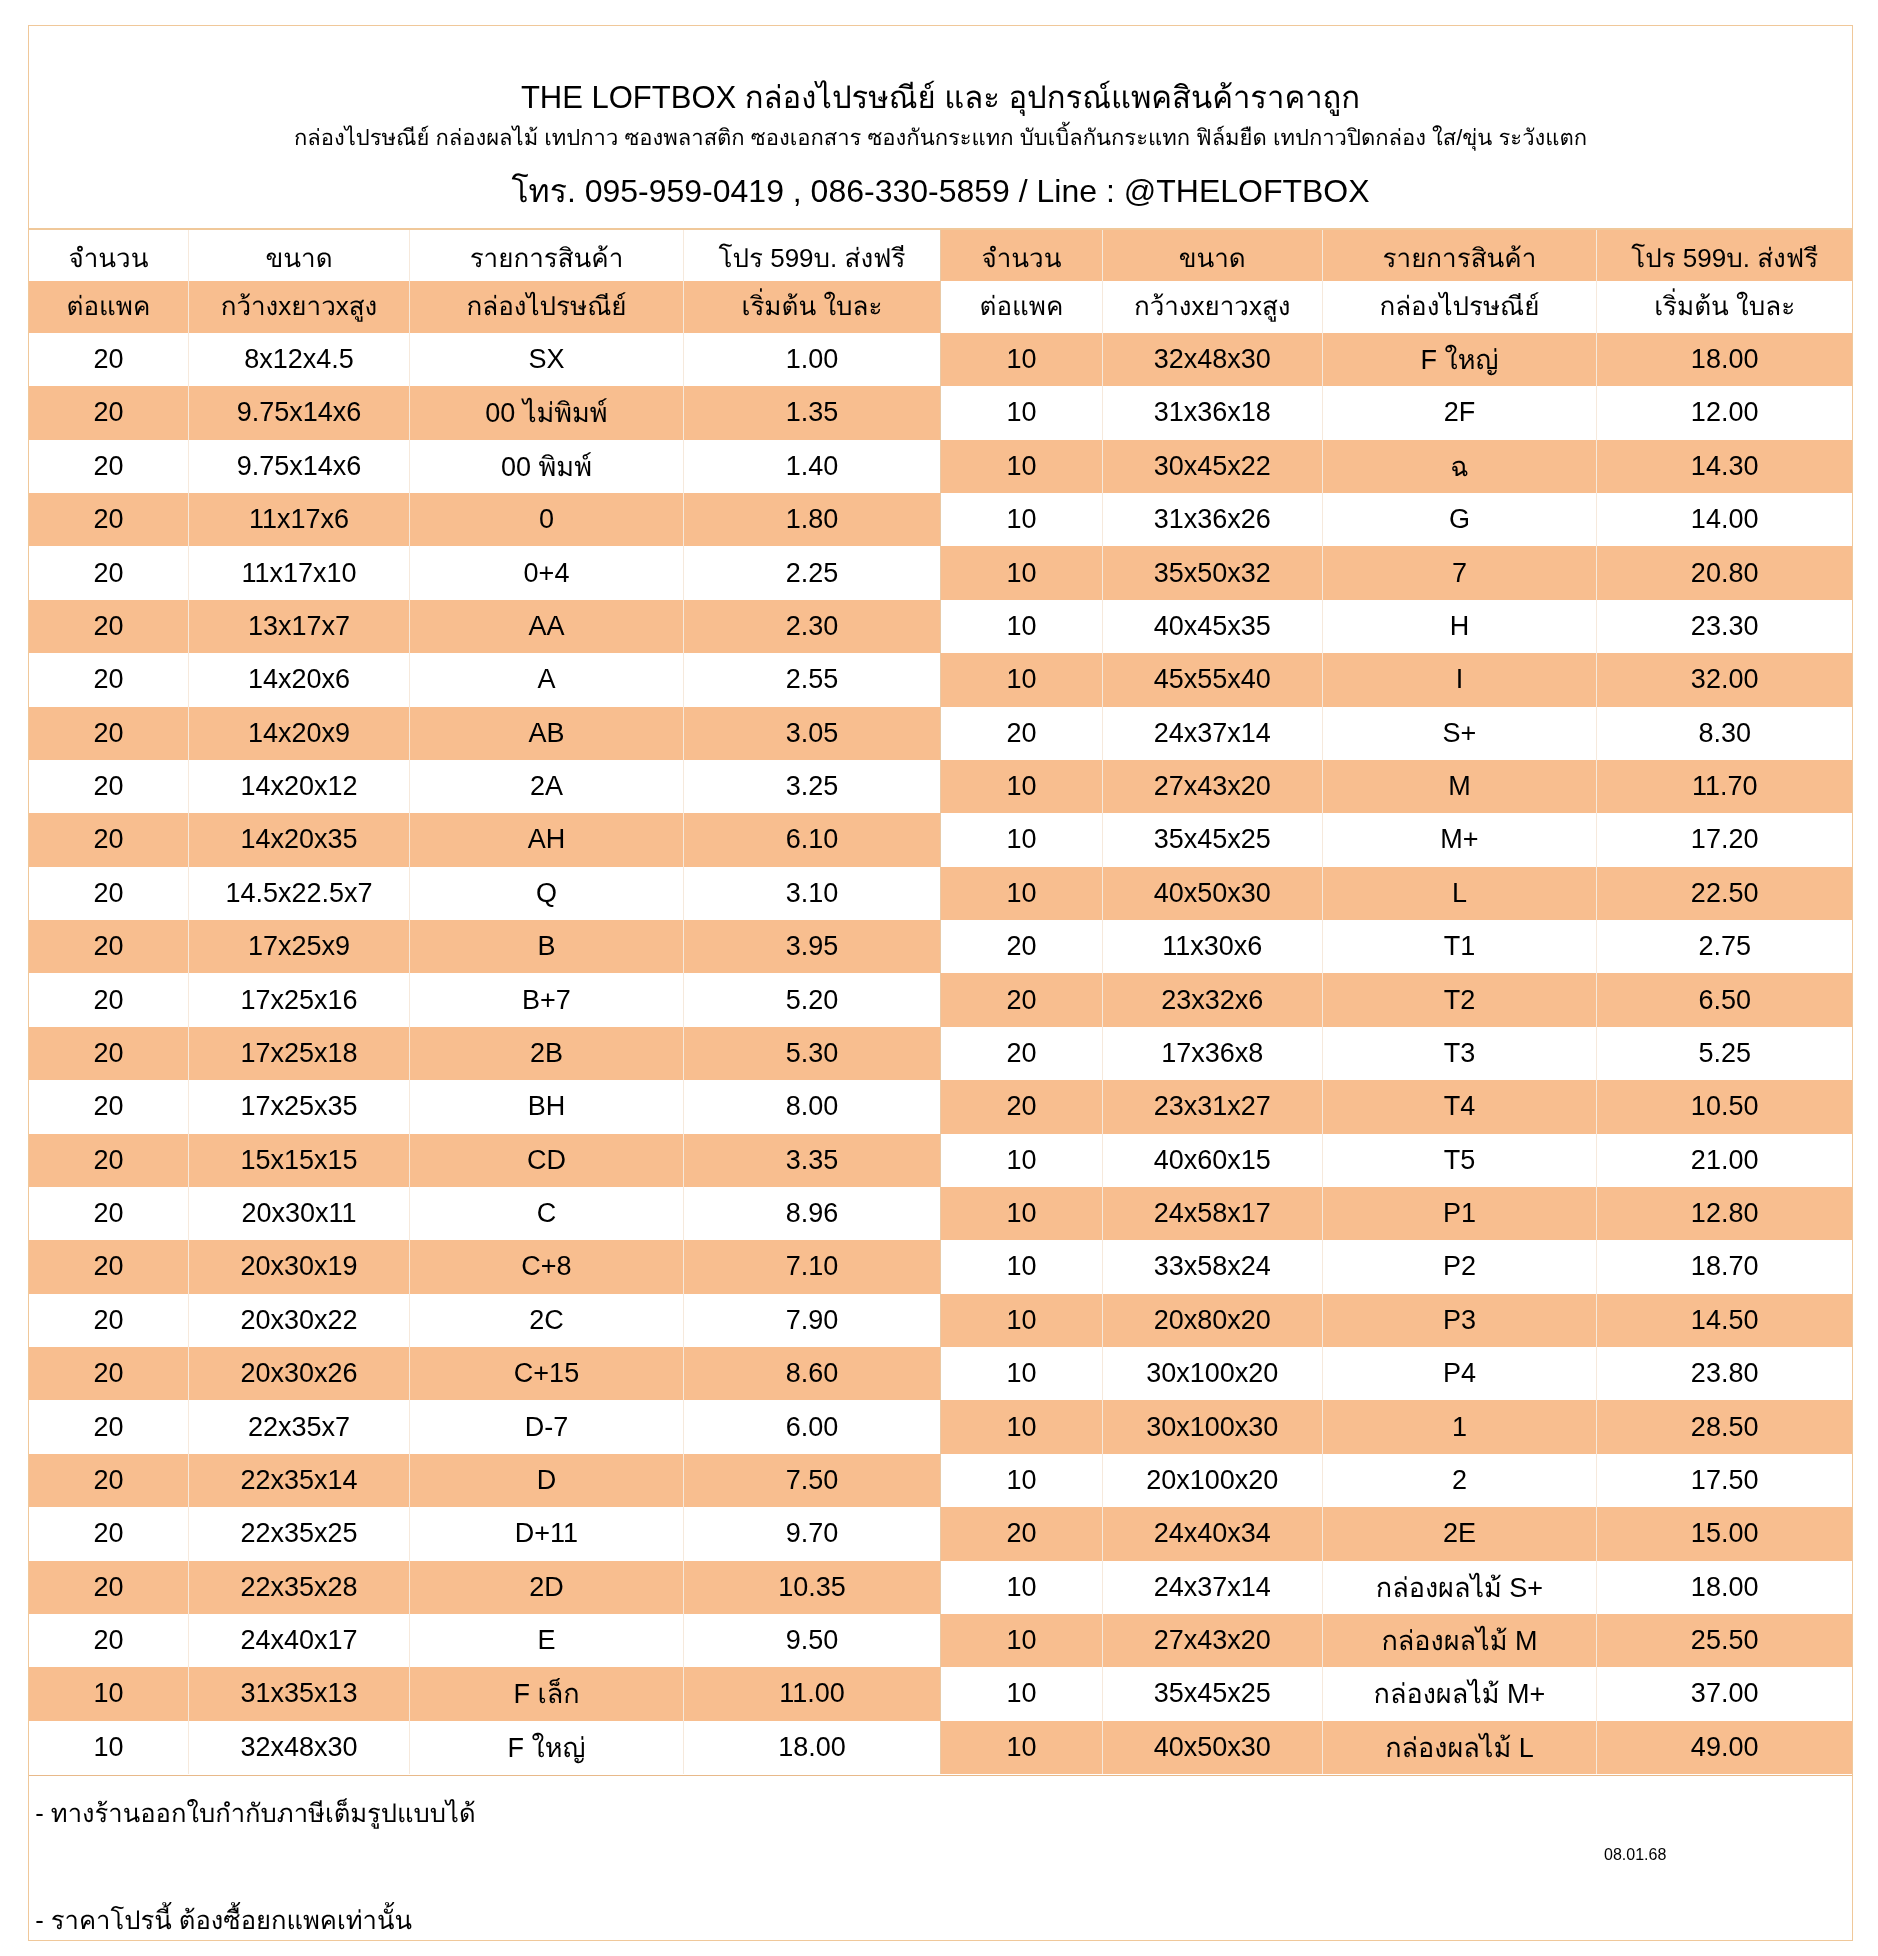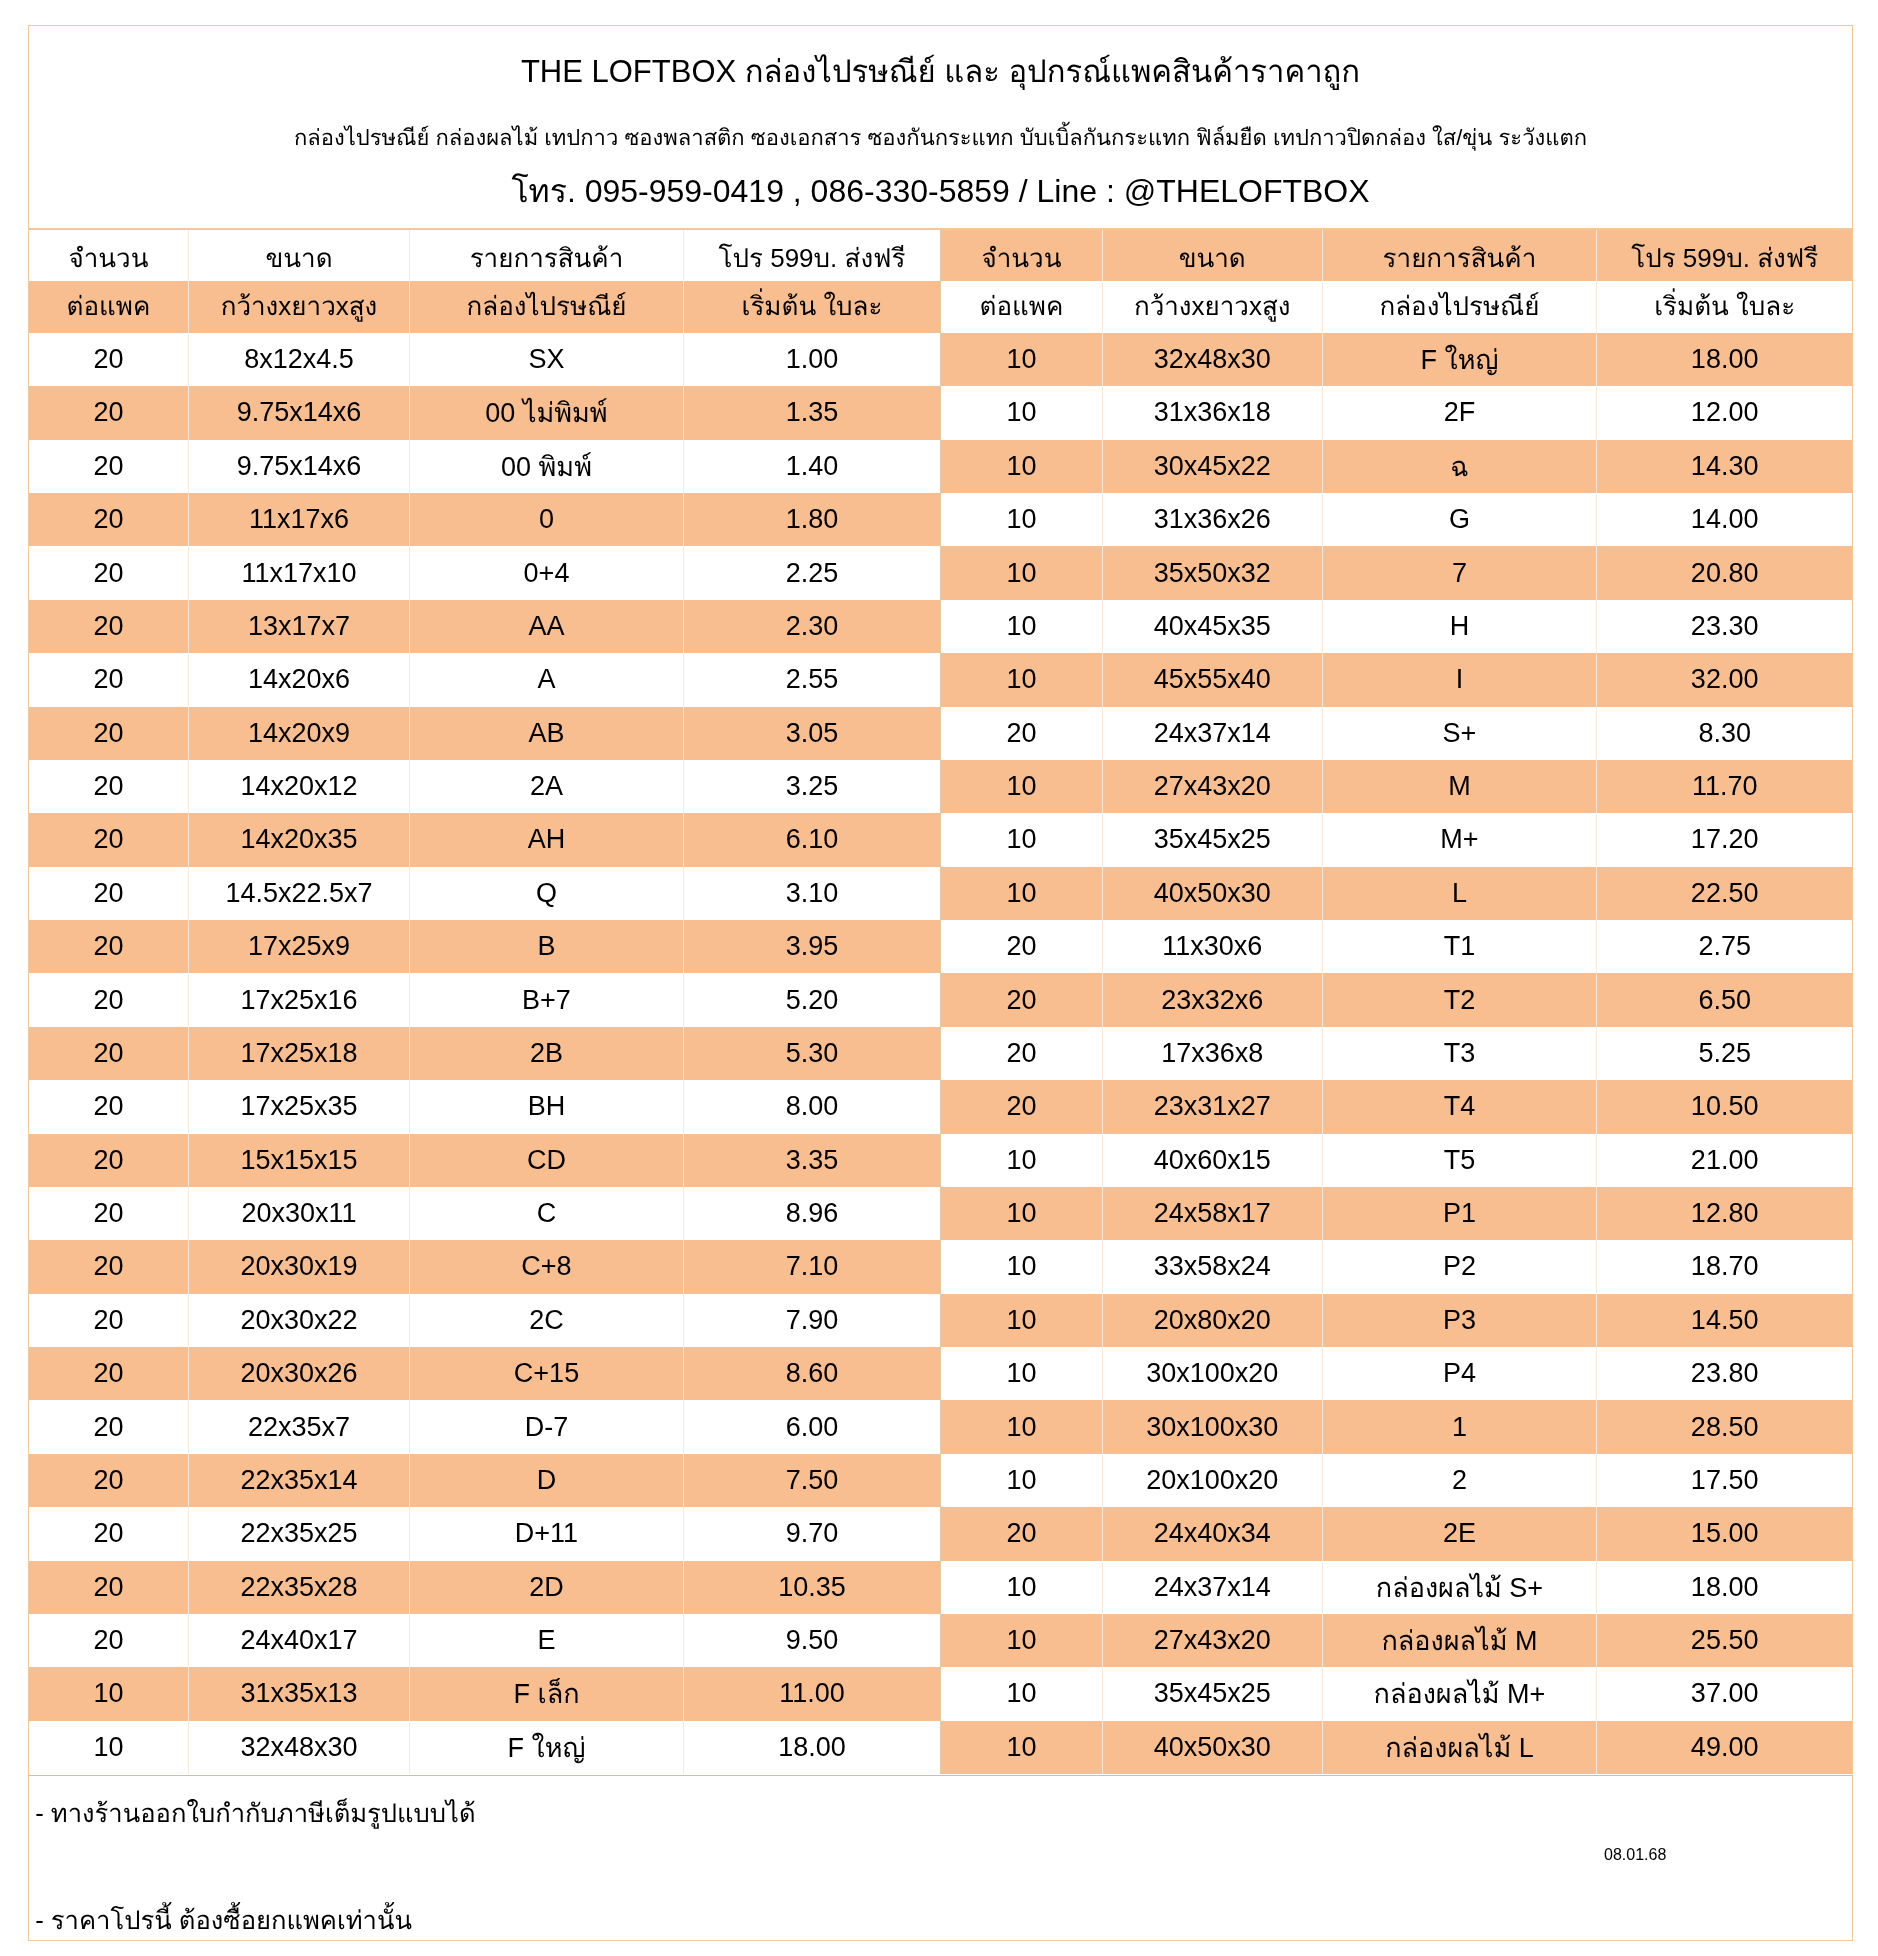--- a/index.html
+++ b/index.html
@@ -2,21 +2,21 @@
 <html style="font-size:12.4px"><head>
 <meta charset="utf-8">
 <style>
   html, body { margin: 0; padding: 0; background: #ffffff; }
   body { width: 1879px; height: 1957px; position: relative; overflow: hidden;
          font-family: "Liberation Sans", "DejaVu Sans", sans-serif; color: #000; }
   .sheet { position: absolute; left: 28px; top: 25px; width: 1825px; height: 1916px;
            border: 1.5px solid #f0c89a; box-sizing: border-box; background: #fff; }
   .header { position: absolute; left: 0; top: 0; width: 100%; height: 204px;
             border-bottom: 2.3px solid #f0c89a; box-sizing: border-box; text-align: center; }
-  .title { position: absolute; left: 0; right: 0; top: 20px; font-size: 31px; }
+  .title { position: absolute; left: 0; right: 0; top: 46px; font-size: 31px; }
   .subtitle { position: absolute; left: 0; right: 0; top: 94px; font-size: 22px; }
   .contact { position: absolute; left: 0; right: 0; top: 139px; font-size: 32px; }
   .tables { position: absolute; left: 0; top: 204px; width: 100%; height: 1544px; display: flex; }
   .tbl { width: 912px; height: 100%; display: flex; flex-direction: column; }
   .tbl.right { width: 911px; }
   .row { display: flex; height: 55px; align-items: center; }
   .hrow { height: 53px; }
   .row.peach { background: #f8be8f; }
   .row.white { background: #ffffff; }
   .cell { height: 100%; display: flex; align-items: center; justify-content: center;

